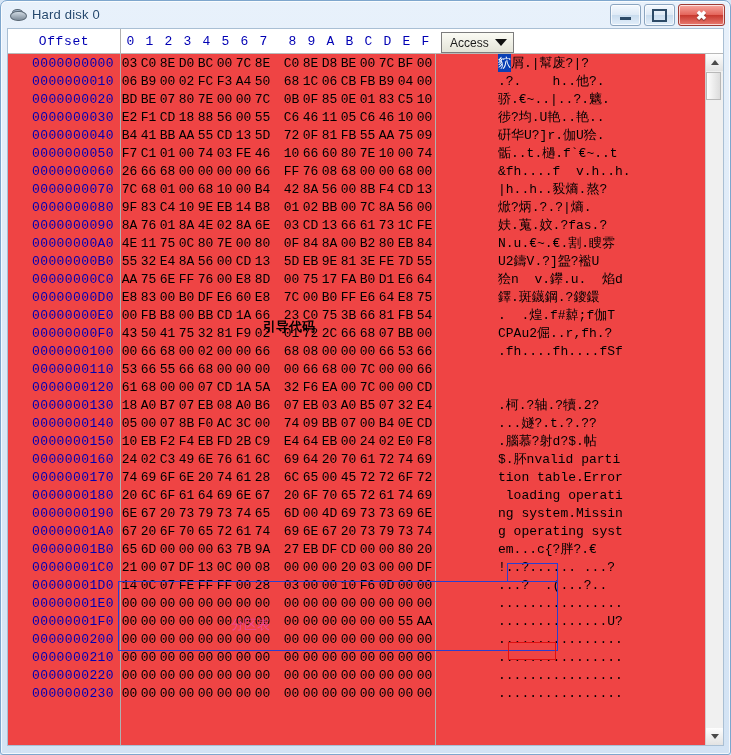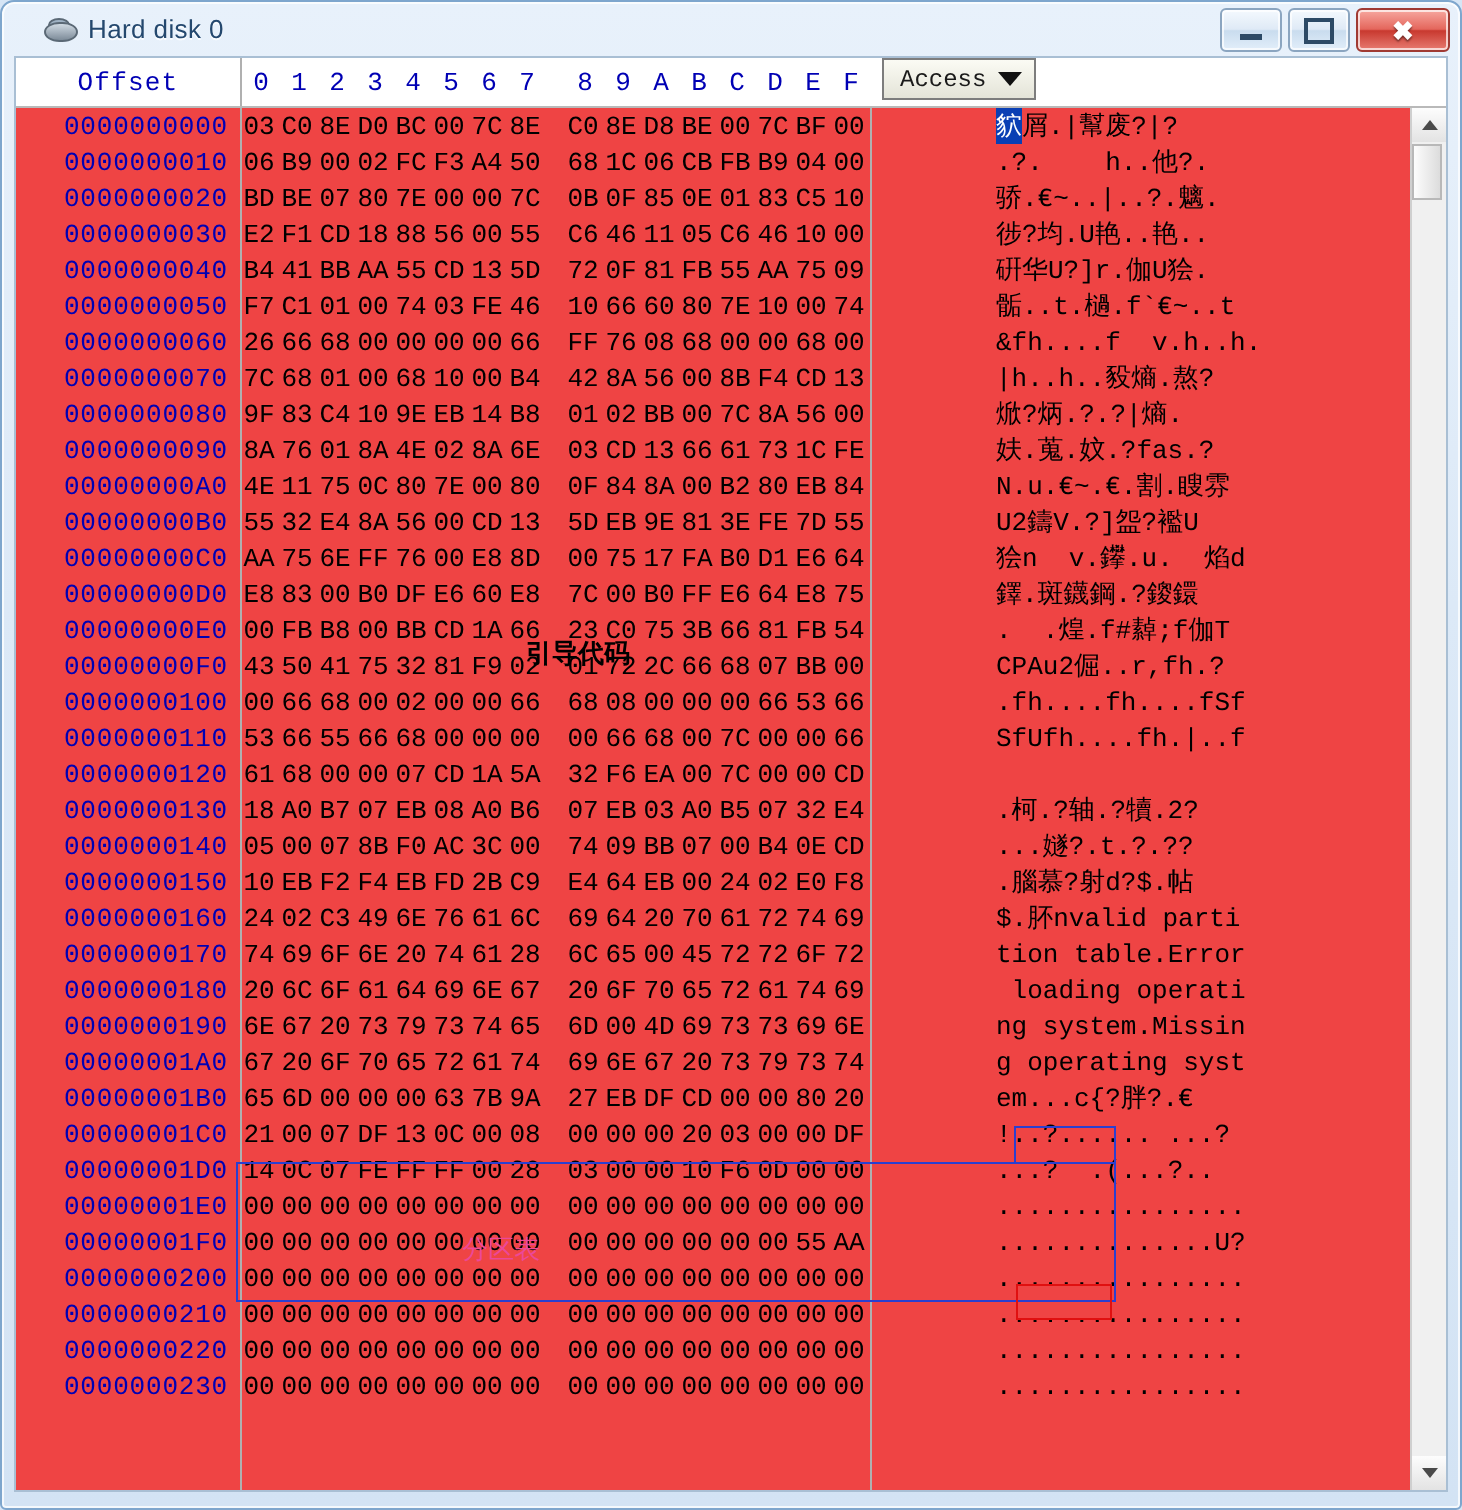--- a/index.html
+++ b/index.html
@@ -14,21 +14,21 @@
     border:1px solid #7ea6cd;
     border-radius:7px 7px 3px 3px;
     background:linear-gradient(to bottom,#e8f1fb 0%,#dce9f7 40%,#d3e3f4 100%);
     box-shadow:inset 0 0 0 1px rgba(255,255,255,.75);
     overflow:hidden;
   }
   
   .titlebar{
     position:relative;height:27px;
     display:flex;align-items:center;
-    padding-left:20px;
+    padding-left:8px;
   }
   .titleicon{
     width:17px;height:16px;margin-right:6px;position:relative;flex:none;
   }
   .titleicon .disk{
     position:absolute;left:1px;top:4px;width:15px;height:8px;
     background:linear-gradient(to bottom,#cfd9e2,#7d8b99);
     border:1px solid #5b6976;border-radius:50%/55%;
   }
   .titleicon .disk2{
@@ -76,21 +76,21 @@
     letter-spacing:.6px;
   }
   .sep{width:1px;background:#b0b0b0;flex:none;}
   .hexhead{
     flex:none;width:314px;display:flex;align-items:center;
     font-family:"Liberation Mono",monospace;font-size:13px;color:#0000b4;
   }
   .hexhead .hx{width:19px;text-align:center;}
   .hexhead .hx.gap{margin-left:10px;}
   .asciihead{
-    flex:1;display:flex;align-items:flex-start;padding-left:4px;font-family:Liberation Mono, monospace;
+    flex:1;display:flex;align-items:flex-end;padding-left:4px;
   }
   .accessbtn{
     height:19px;margin-left:2px;padding:0 6px 0 8px;
     border:1px solid #7d7d7d;
     background:linear-gradient(to bottom,#fbfbf4,#e4e4d8);
     display:inline-flex;align-items:center;gap:6px;
     font-size:12px;color:#1a1a1a;cursor:default;
   }
   .accessbtn .tri{
     width:0;height:0;border-left:6px solid transparent;border-right:6px solid transparent;
@@ -594,21 +594,20 @@
                 <span class="b">00</span>
                 <span class="b gap">00</span>
                 <span class="b">66</span>
                 <span class="b">68</span>
                 <span class="b">00</span>
                 <span class="b">7C</span>
                 <span class="b">00</span>
                 <span class="b">00</span>
                 <span class="b">66</span>
               </div>
-              <div class="ascii">SfUfh....fh.|..f</div>
             </div>
             <div class="row">
               <div class="off">0000000120</div>
               <div class="hex">
                 <span class="b">61</span>
                 <span class="b">68</span>
                 <span class="b">00</span>
                 <span class="b">00</span>
                 <span class="b">07</span>
                 <span class="b">CD</span>

